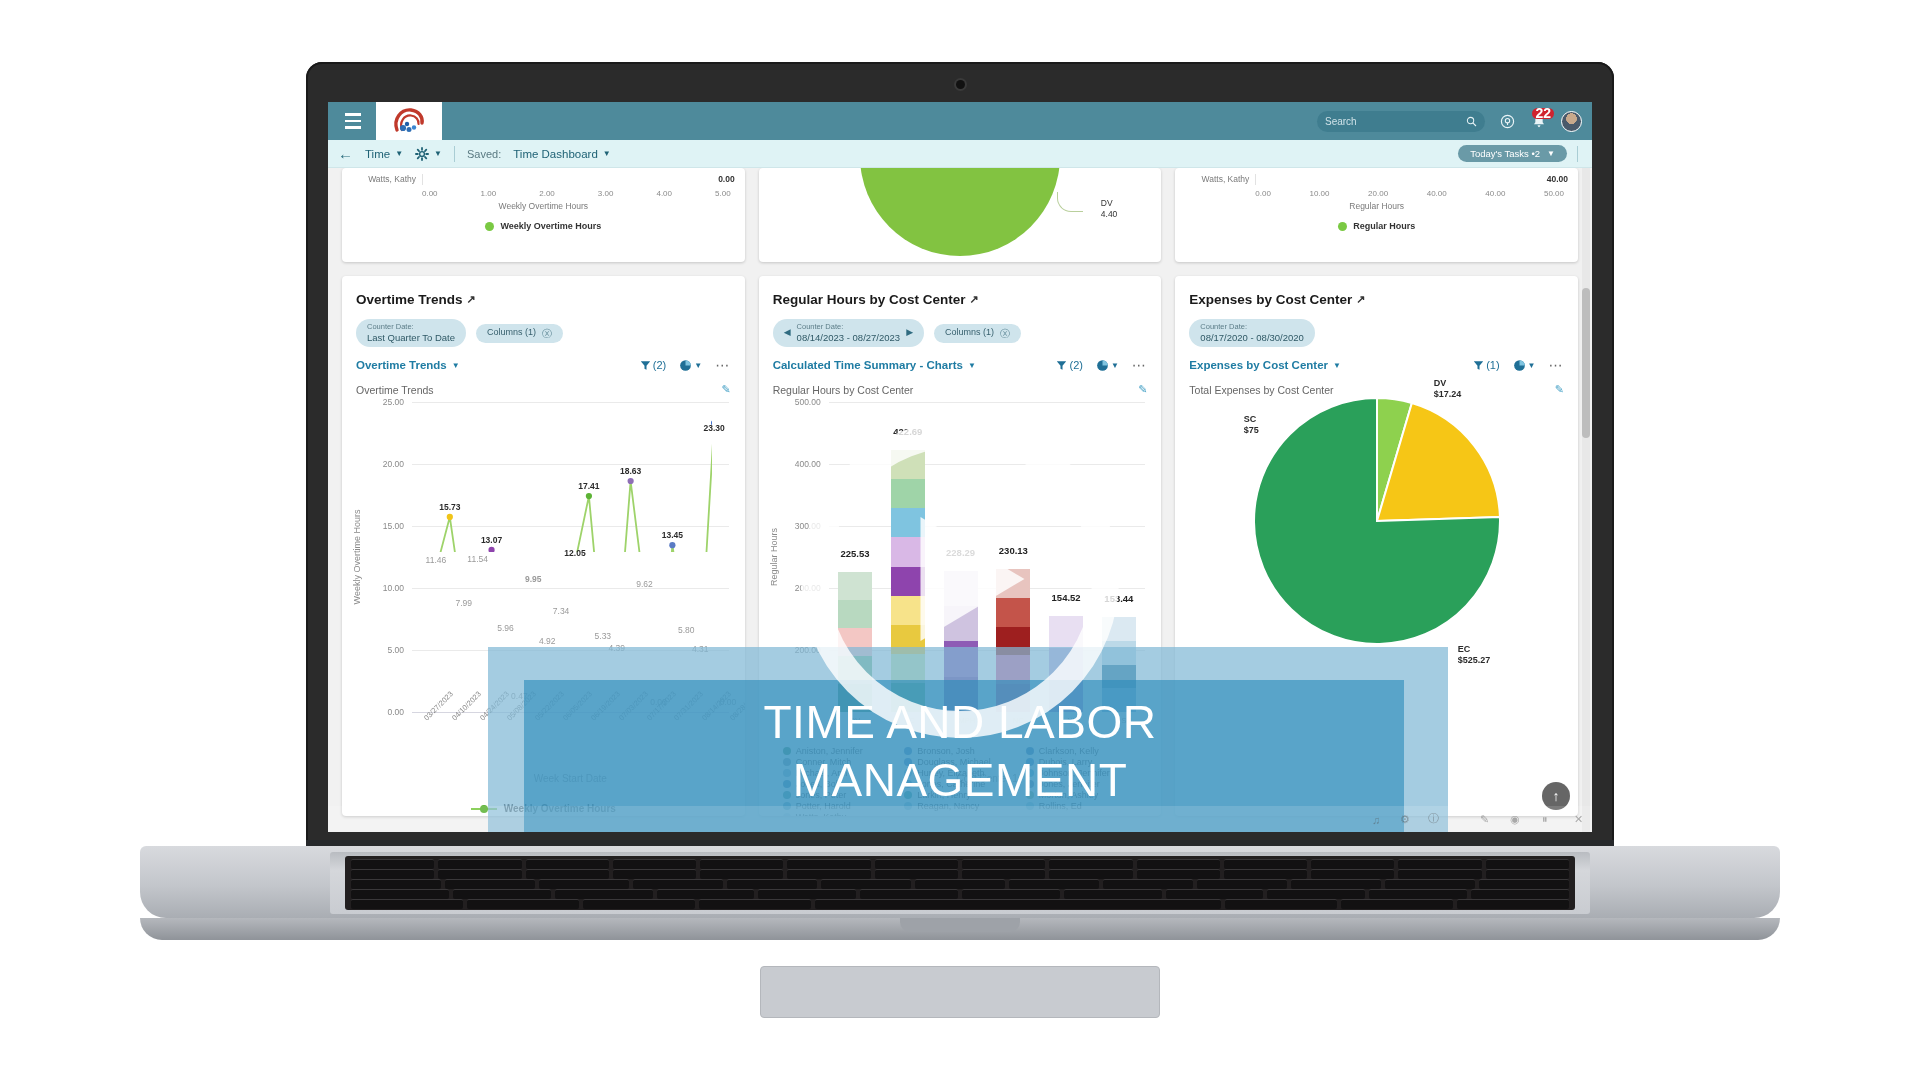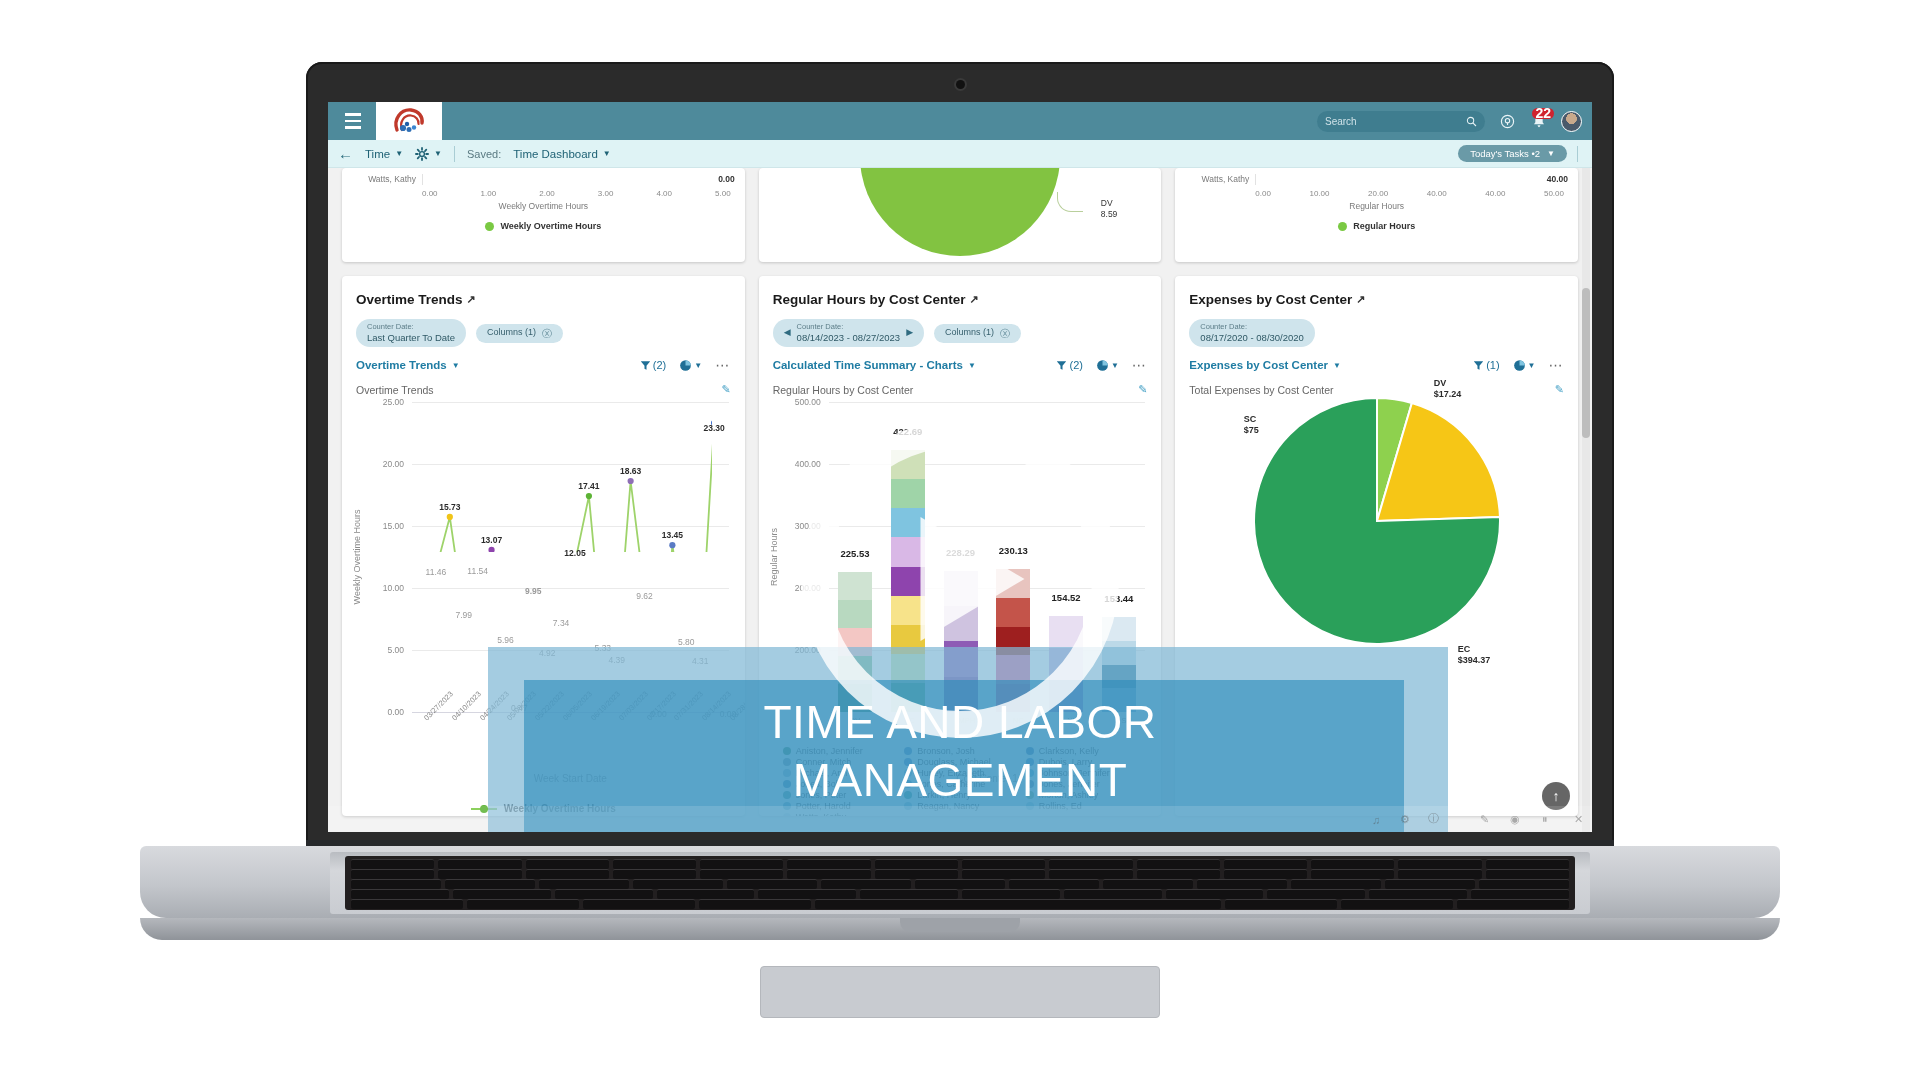--- a/index.html
+++ b/index.html
@@ -202,21 +202,21 @@
     font-weight: bold; color: #333;
   }
   .legend-dash { width: 26px; height: 2px; background: #7ac943; position: relative; }
   .legend-dash:after { content: ''; position: absolute; left: 9px; top: -3px; width: 8px;
                        height: 8px; border-radius: 50%; background: #5cb335; }
 
   
   .linesvg { position: absolute; left: 58px; right: 4px; top: 0; bottom: 0; }
   .pt-label { position: absolute; font-size: 8.5px; font-weight: bold; color: #2b2b2b;
               transform: translate(-50%, -100%); white-space: nowrap; }
-  .pt-label.faint { color: #9a9a9a; font-weight: normal; margin-top: 12px; }
+  .pt-label.faint { color: #9a9a9a; font-weight: normal; }
 
   
   .bars { position: absolute; left: 58px; right: 4px; top: 0; bottom: 0; display: flex;
           align-items: flex-end; justify-content: space-around; }
   .barcol { position: relative; width: 34px; display: flex; flex-direction: column-reverse; }
   .bseg { width: 100%; }
   .bar-label { position: absolute; left: 50%; transform: translate(-50%, -120%);
                font-size: 9.5px; font-weight: bold; color: #222; white-space: nowrap; }
 
   .legend-grid {
@@ -389,21 +389,21 @@
                 <span>Weekly Overtime Hours</span>
               </div>
             </div>
           </div>
 
           <div class="card">
             <div class="pie-peek"></div>
             <div class="leader"></div>
             <div class="pie-peek-label">
               <div>DV</div>
-              <div>8.59</div>
+              <div>4.40</div>
             </div>
           </div>
 
           <div class="card">
             <div class="mini-bar-wrap">
               <div class="mini-bar-line">
                 <span class="mini-bar-name">Watts, Kathy</span>
                 <span class="mini-track">
                   <span class="mini-fill" id="mini-fill-2" style="width: 80%;"></span>
                 </span>
@@ -813,21 +813,21 @@
               <div class="pie-label" id="pie-lbl-dv" style="left:182px; top:-18px;">
                 <div>DV</div>
                 <div>$17.24</div>
               </div>
               <div class="pie-label" id="pie-lbl-sc" style="left:-8px; top:18px;">
                 <div>SC</div>
                 <div>$75</div>
               </div>
               <div class="pie-label" id="pie-lbl-ec" style="left:206px; top:248px;">
                 <div>EC</div>
-                <div>$394.37</div>
+                <div>$525.27</div>
               </div>
             </div>
           </div>
 
         </div>
 
         <div class="vscroll"></div>
         <div class="vthumb"></div>
         <div class="scroll-top">↑</div>
       </div>

